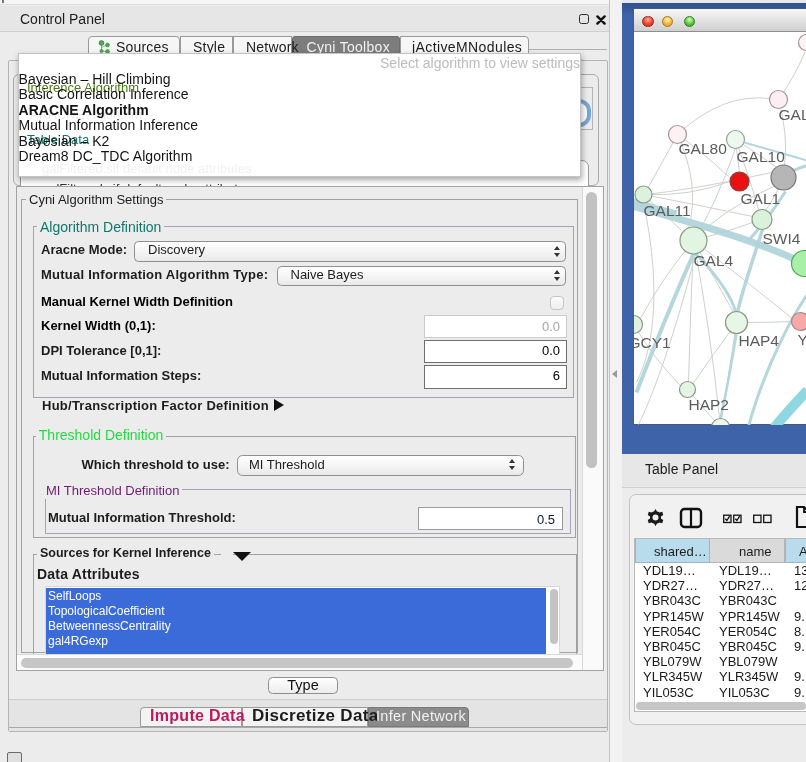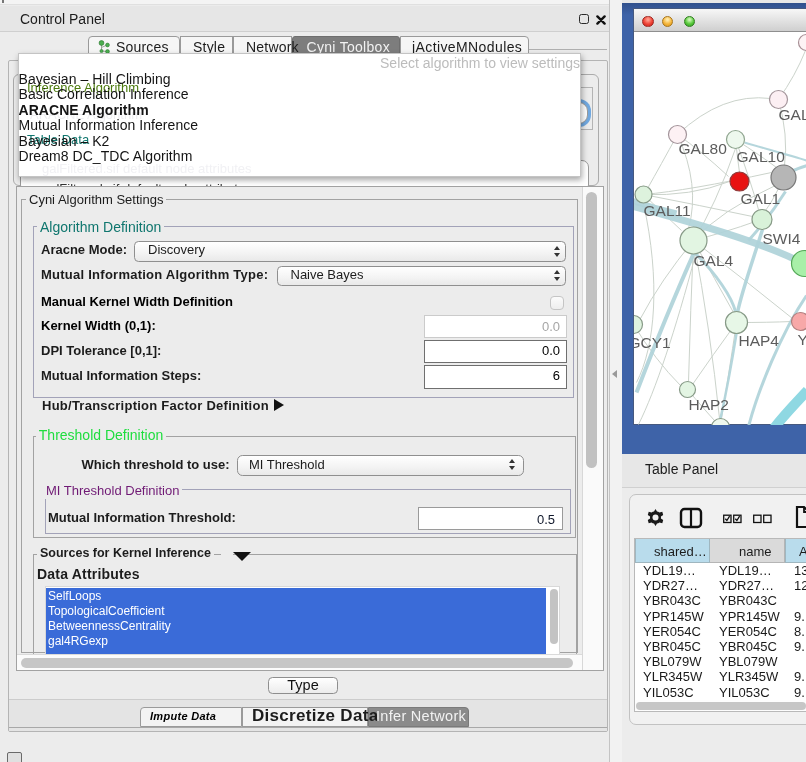--- a/index.html
+++ b/index.html
@@ -135,21 +135,21 @@
 <div class="abs" style="left:17px;top:654px;width:565px;height:16px;background:#fbfbfb;border-top:1px solid #dadada;"></div>
 <div class="abs" style="left:21px;top:657.5px;width:552px;height:10.5px;background:#c6c6c6;border-radius:5px;"></div>
 
 <div class="abs" style="left:268px;top:676.5px;width:70px;height:17.5px;background:linear-gradient(#ffffff,#ececec);border:1px solid #8e8e8e;border-radius:4.5px;"></div>
 <div class="abs" style="left:268px;top:676.5px;width:70px;text-align:center;font-size:14.5px;line-height:17px;white-space:nowrap;color:#111;">Type</div>
 
 <div class="abs" style="left:9px;top:699px;width:598px;height:32px;background:#e4e4e4;border-top:1px solid #cccccc;"></div>
 <div class="abs" style="left:140px;top:707px;width:102px;height:20px;background:#f3f3f3;border:1px solid #9a9a9a;border-radius:4px 0 0 0;"></div>
 <div class="abs" style="left:242px;top:707px;width:126px;height:20px;background:#f3f3f3;border:1px solid #9a9a9a;"></div>
 <div class="abs" style="left:368px;top:707px;width:101px;height:20px;background:#8b8b8b;border:1px solid #7a7a7a;border-radius:0 4px 0 0;"></div>
-<div class="abs b" style="left:150px;top:707.5px;font-size:11px;line-height:16px;letter-spacing:0.3px;white-space:nowrap;color:#000000;font-style:italic;">Impute Data</div>
+<div class="abs b" style="left:150px;top:707.5px;font-size:16px;line-height:16px;letter-spacing:0.3px;white-space:nowrap;color:#be185d;">Impute Data</div>
 <div class="abs b" style="left:252px;top:707.5px;font-size:17px;line-height:16px;letter-spacing:0.3px;white-space:nowrap;color:#1c1c1c;">Discretize Data</div>
 <div class="abs" style="left:376px;top:707.5px;font-size:14.5px;line-height:16px;letter-spacing:0.3px;white-space:nowrap;color:#f2f2f2;">Infer Network</div>
 <div class="abs" style="left:9px;top:726.5px;width:598px;height:1px;background:#a8a8a8;"></div>
 
 <div class="abs" style="left:7px;top:752px;width:15px;height:12px;border:1.6px solid #6a6a6a;border-radius:2px;background:#e0e0e0;"></div>
 
 <div class="abs" style="left:17.5px;top:52.5px;width:563px;height:124.5px;background:#ffffff;border:1px solid #c4c4c4;box-shadow:1px 3px 6px rgba(0,0,0,0.35);"></div>
 <div class="abs t13" style="left:27px;top:81.2px;color:#4d7c0f;">Inference Algorithm</div>
 <div class="abs t13" style="left:30px;top:108px;color:#eeeef1;">ARACNE Algorithm</div>
 <div class="abs t13" style="left:27px;top:133px;color:#0f766e;">Table Data</div>

